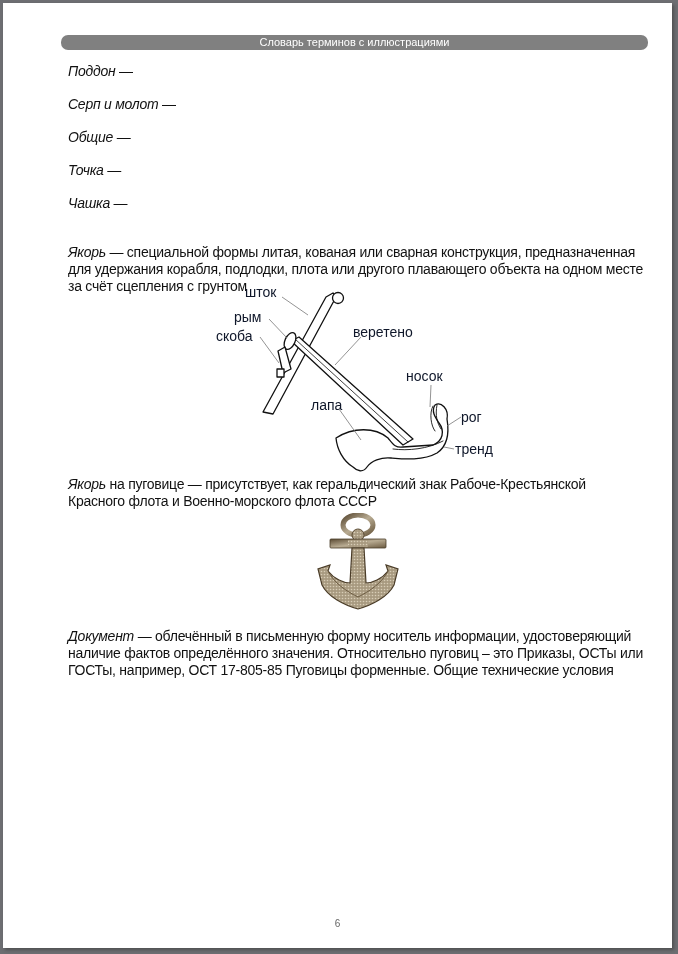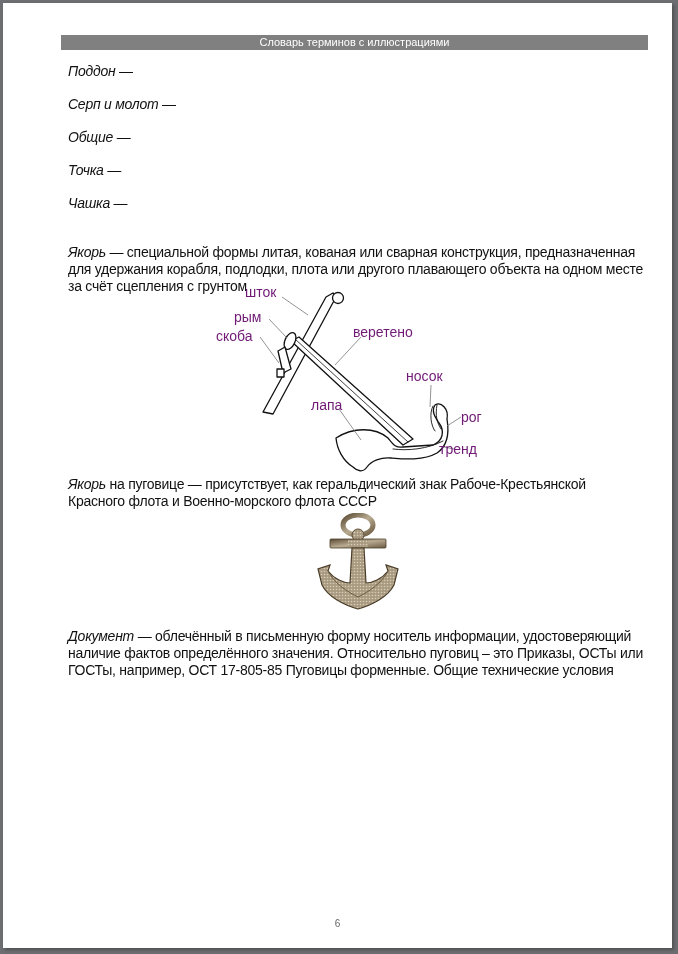--- a/index.html
+++ b/index.html
@@ -19,20 +19,21 @@
     }
     .header-bar {
       position: absolute;
       left: 58px; top: 32px;
       width: 587px; height: 15px;
       background: #808080;
       color: #ffffff;
       font-size: 11px;
       line-height: 15px;
       text-align: center;
+      border-radius: 7px;
     }
     .content {
       position: absolute;
       left: 65px; top: 60px;
       width: 578px;
       font-size: 14px;
       color: #111;
       letter-spacing: -0.25px;
     }
     .term {
@@ -46,21 +47,21 @@
       line-height: 17px;
     }
     .diagram {
       position: absolute;
       left: 200px; top: 278px;
       width: 320px; height: 195px;
     }
     .diagram .lbl {
       position: absolute;
       font-size: 14px;
-      color: #701a75;
+      color: #0f172a;
       font-family: "Liberation Sans", "DejaVu Sans", sans-serif;
       letter-spacing: 0;
     }
     .button-photo {
       position: absolute;
       left: 305px; top: 510px;
       width: 100px; height: 100px;
     }
     .page-number {
       position: absolute;
@@ -125,21 +126,21 @@
         <path d="M136 128 L158 159"></path>
       </g>
     </svg>
     <span class="lbl" style="left:42px; top:3px;">шток</span>
     <span class="lbl" style="left:31px; top:28px;">рым</span>
     <span class="lbl" style="left:13px; top:47px;">скоба</span>
     <span class="lbl" style="left:150px; top:43px;">веретено</span>
     <span class="lbl" style="left:203px; top:87px;">носок</span>
     <span class="lbl" style="left:108px; top:116px;">лапа</span>
     <span class="lbl" style="left:258px; top:128px;">рог</span>
-    <span class="lbl" style="left:236px; top:160px;">тренд</span>
+    <span class="lbl" style="left:252px; top:160px;">тренд</span>
   </div>
 
   <div class="button-photo">
     <svg width="100" height="100" viewBox="0 0 100 100">
       <defs>
         <linearGradient id="metal" x1="0" y1="0" x2="1" y2="1">
           <stop offset="0" stop-color="#5a4a33"></stop>
           <stop offset="0.5" stop-color="#b8ab92"></stop>
           <stop offset="1" stop-color="#6b5a40"></stop>
         </linearGradient>

